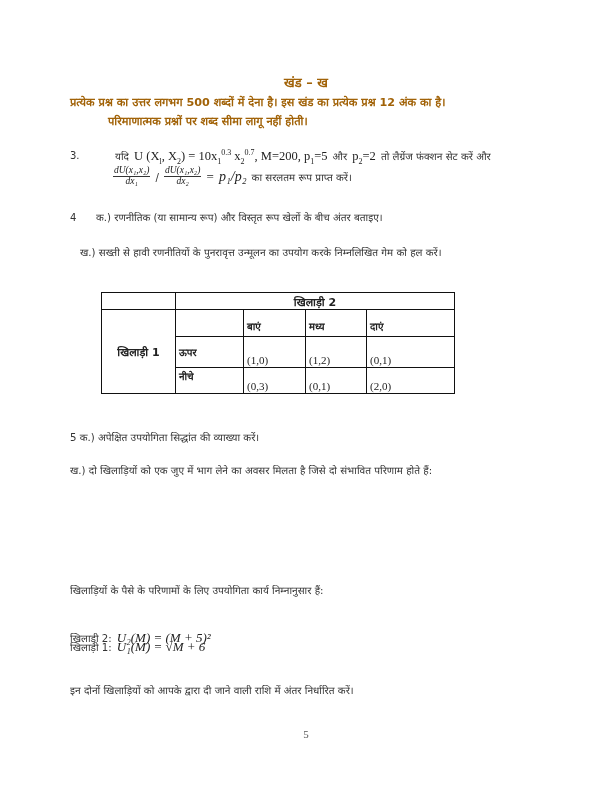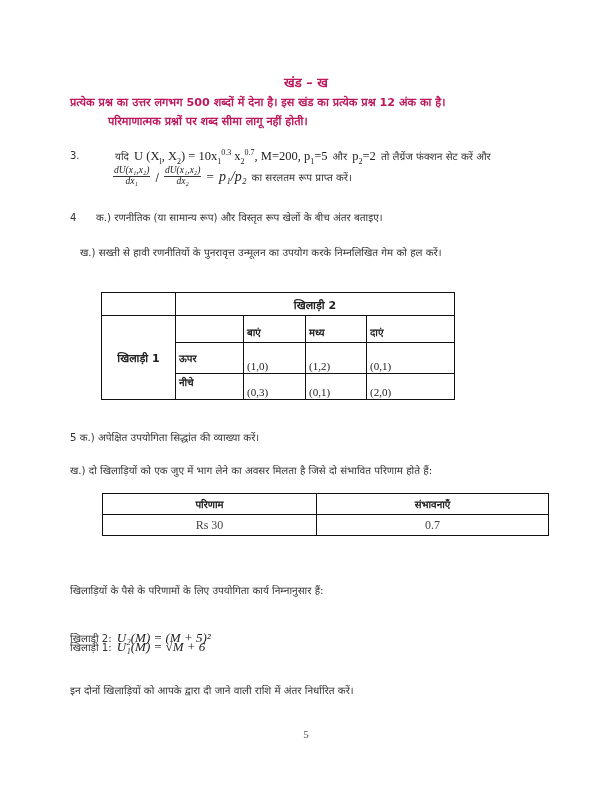--- a/index.html
+++ b/index.html
@@ -1,18 +1,18 @@
 <!DOCTYPE html>
 <html><head>
 <meta charset="utf-8">
 <style>
   html, body { margin: 0; padding: 0; background: #ffffff; }
   body { width: 612px; height: 792px; position: relative; overflow: hidden; color: #222; font-family: "DejaVu Sans", sans-serif; }
   .abs { position: absolute; white-space: nowrap; }
-  .bold { font-weight: bold; color: #be185d; }
+  .bold { font-weight: bold; color: #a16207; }
   .sec-title { top: 73px; left: 0; width: 612px; text-align: center; font-size: 13px; }
   .instr1 { top: 94px; left: 70px; font-size: 11.2px; }
   .instr2 { top: 113px; left: 108px; font-size: 11.2px; }
   .q-num { font-size: 10px; color: #333; }
   .q-text { font-size: 10.2px; color: #333; }
   .serif { font-family: "Liberation Serif", serif; font-size: 12.5px; color: #222; }
   sup, sub { font-size: 8px; line-height: 0; }
   .frac { display: inline-block; vertical-align: middle; text-align: center; font-family: "Liberation Serif", serif; font-style: italic; font-size: 9.5px; line-height: 1.05; }
   .frac .num { display: block; border-bottom: 1px solid #333; padding: 0 1px; }
   .frac .den { display: block; }
@@ -46,21 +46,21 @@
   <span class="math" style="font-size:14px; vertical-align:middle;">p₁/p₂</span>
   <span class="q-text" style="vertical-align:middle;">का सरलतम रूप प्राप्त करें।</span>
 </div>
 
 <div class="abs q-num" style="top:212px; left:70px;">4</div>
 <div class="abs q-text" style="top:210px; left:96px;">क.) रणनीतिक (या सामान्य रूप) और विस्तृत  रूप खेलों के बीच अंतर बताइए।</div>
 <div class="abs q-text" style="top:245px; left:80px;">ख.) सख्ती से हावी रणनीतियों के पुनरावृत्त उन्मूलन का उपयोग करके निम्नलिखित गेम को हल करें।</div>
 
 <table class="game">
   <tbody>
-      <tr style="height:23px;">
+      <tr style="height:17px;">
     <td style="width:73px;"></td>
     <td colspan="4" style="text-align:center; vertical-align:middle; font-weight:bold; font-size:11px;">खिलाड़ी 2</td>
   </tr>
   <tr style="height:27px;">
     <td rowspan="3" style="text-align:center; vertical-align:middle; font-weight:bold; font-size:11px;">खिलाड़ी 1</td>
     <td style="width:67px;"></td>
     <td style="width:58px; font-weight:bold; padding:0 0 3px 3px;">बाएं</td>
     <td style="width:57px; font-weight:bold; padding:0 0 3px 3px;">मध्य</td>
     <td style="width:84px; font-weight:bold; padding:0 0 3px 3px;">दाएं</td>
   </tr>
@@ -77,28 +77,20 @@
     <td class="serif" style="font-size:11px; padding:0 0 1px 3px;">(2,0)</td>
   </tr>
 </tbody>
   </table>
 
 <div class="abs q-text" style="top:430px; left:70px;">5 क.) अपेक्षित उपयोगिता सिद्धांत की व्याख्या करें।</div>
 <div class="abs q-text" style="top:463px; left:70px;">ख.) दो खिलाड़ियों को एक जुए में भाग लेने का अवसर मिलता है जिसे दो संभावित परिणाम होते हैं:</div>
 
 <table class="outcome">
   <tbody>
-      <tr>
-    <td style="width:213px; font-weight:bold; font-size:10px;">परिणाम</td>
-    <td style="font-weight:bold; font-size:10px;">संभावनाएँ</td>
-  </tr>
-  <tr>
-    <td class="serif" style="font-size:12px; color:#444;">Rs 30</td>
-    <td class="serif" style="font-size:12px; color:#444;">0.7</td>
-  </tr>
 </tbody>
   </table>
 
 <div class="abs q-text" style="top:583px; left:70px;">खिलाड़ियों के पैसे के परिणामों के लिए उपयोगिता कार्य निम्नानुसार हैं:</div>
 <div class="abs" style="top:636px; left:70px;">
   <span class="q-text">खिलाड़ी 1:</span>
   <span class="math">U₁(M) = √M + 6</span>
 </div>
 <div class="abs" style="top:627px; left:70px;">
   <span class="q-text">खिलाड़ी 2:</span>

